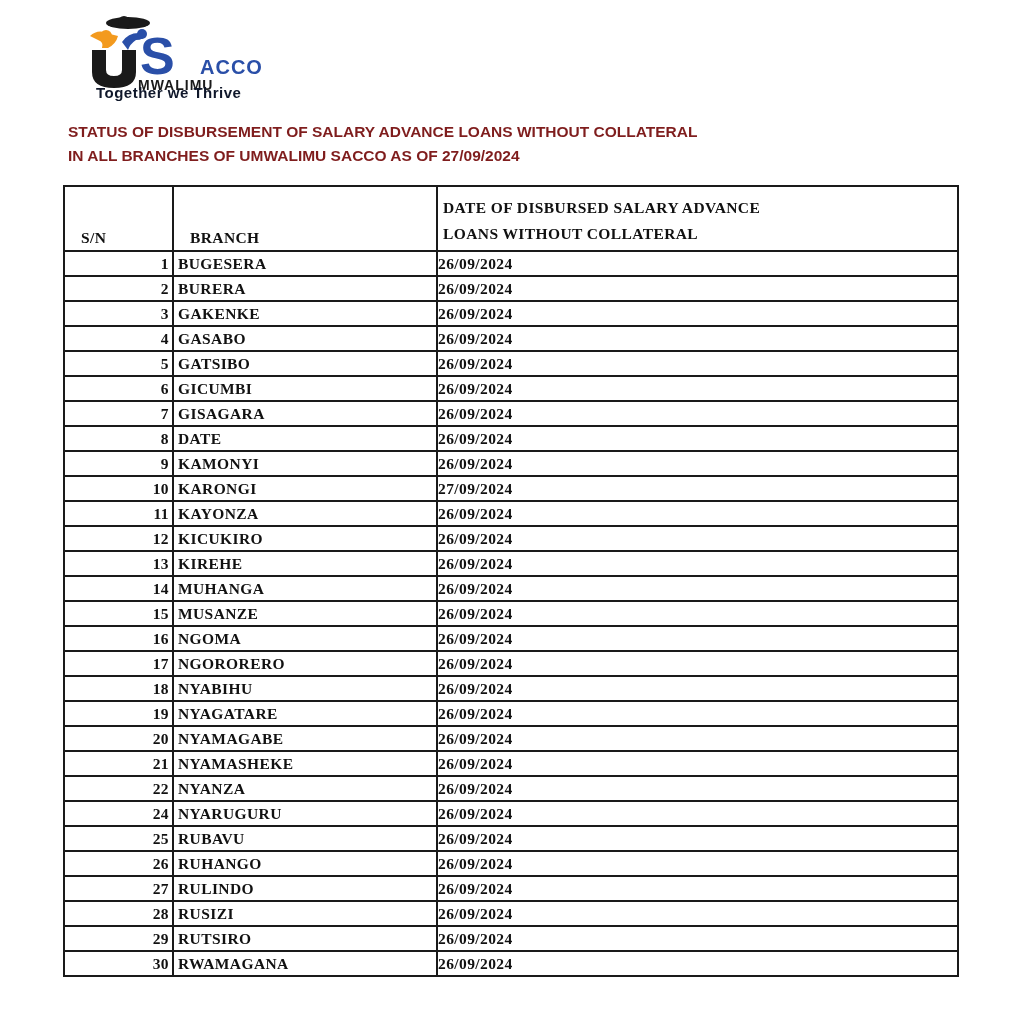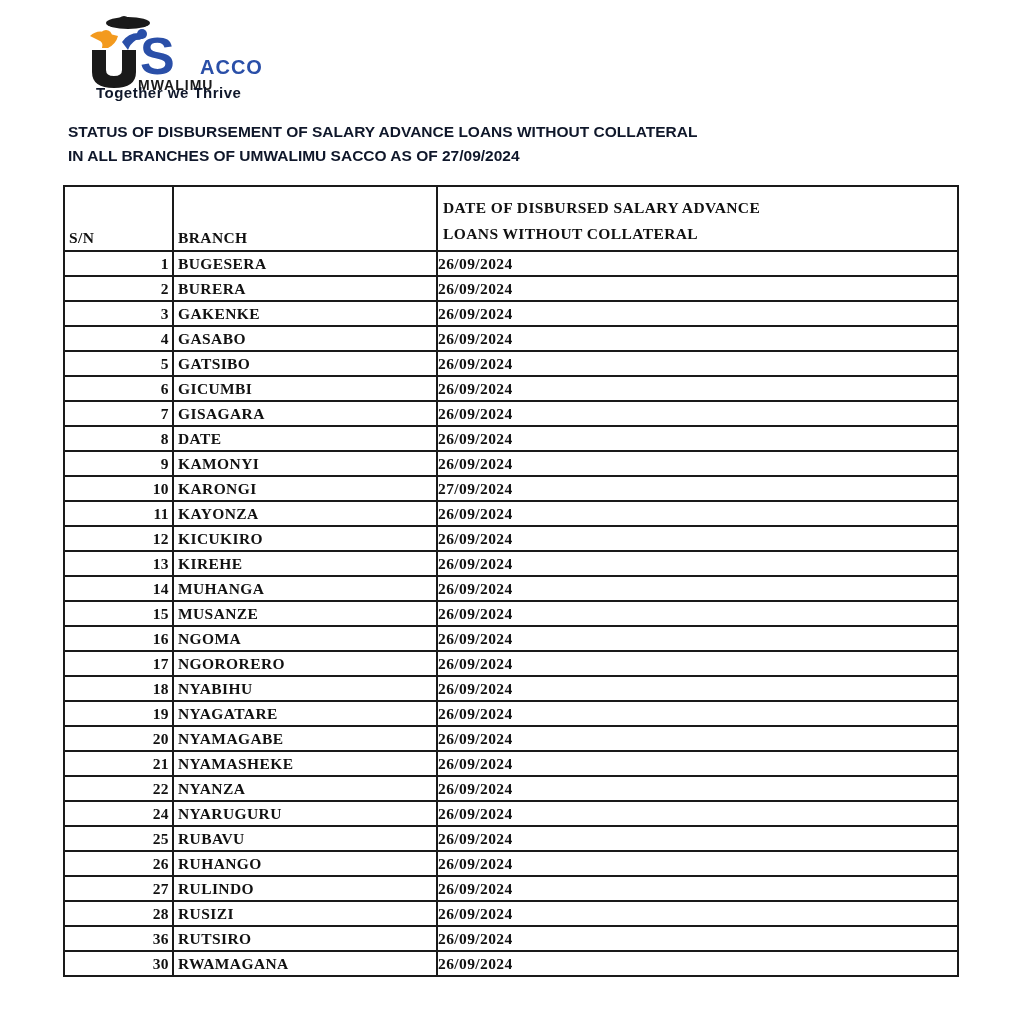--- a/index.html
+++ b/index.html
@@ -1,24 +1,24 @@
 <!DOCTYPE html>
 <html><head>
 <meta charset="utf-8">
 <style>
   html, body { margin:0; padding:0; background:#ffffff; }
   body { width:1024px; height:1016px; position:relative; overflow:hidden; font-family:"Liberation Serif", serif; color:#111; }
   .logo { position:absolute; left:88px; top:14px; width:260px; height:90px; }
   .logo svg { display:block; }
   .tagline { position:absolute; left:96px; top:84px; font-family:"Liberation Sans", sans-serif; font-weight:bold; font-size:15px; color:#0f172a; letter-spacing:0.5px; }
-  .title { position:absolute; left:68px; top:120px; font-family:"Liberation Sans", sans-serif; font-weight:bold; font-size:15.5px; line-height:24px; color:#0f172a; }
+  .title { position:absolute; left:68px; top:120px; font-family:"Liberation Sans", sans-serif; font-weight:bold; font-size:15.5px; line-height:24px; color:#7f1d1d; }
   table { position:absolute; left:63px; top:185px; border-collapse:collapse; table-layout:fixed; width:894px; }
   td, th { border:2px solid #1a1a1a; padding:0; font-family:"Liberation Serif", serif; font-weight:bold; font-size:15.5px; letter-spacing:0.4px; }
   col.c1 { width:109px; } col.c2 { width:264px; } col.c3 { width:521px; }
-  thead th { height:46px; vertical-align:bottom; text-align:left; padding:0 0 3px 4px; font-weight:bold; }
+  thead th { height:46px; vertical-align:bottom; text-align:left; padding:0 0 3px 16px; font-weight:bold; }
   thead th.date-h { padding:8px 0 3px 5px; line-height:26px; }
   tbody td { height:23px; line-height:23px; }
   td.sn { text-align:right; padding-right:3px; }
   td.br { text-align:left; padding-left:4px; }
   td.dt { text-align:left; }
 </style>
 </head>
 <body>
 
 <div class="logo">
@@ -193,21 +193,21 @@
         <td class="sn">27</td>
         <td class="br">RULINDO</td>
         <td class="dt">26/09/2024</td>
       </tr>
       <tr>
         <td class="sn">28</td>
         <td class="br">RUSIZI</td>
         <td class="dt">26/09/2024</td>
       </tr>
       <tr>
-        <td class="sn">36</td>
+        <td class="sn">29</td>
         <td class="br">RUTSIRO</td>
         <td class="dt">26/09/2024</td>
       </tr>
       <tr>
         <td class="sn">30</td>
         <td class="br">RWAMAGANA</td>
         <td class="dt">26/09/2024</td>
       </tr>
     </tbody>
 </table>

